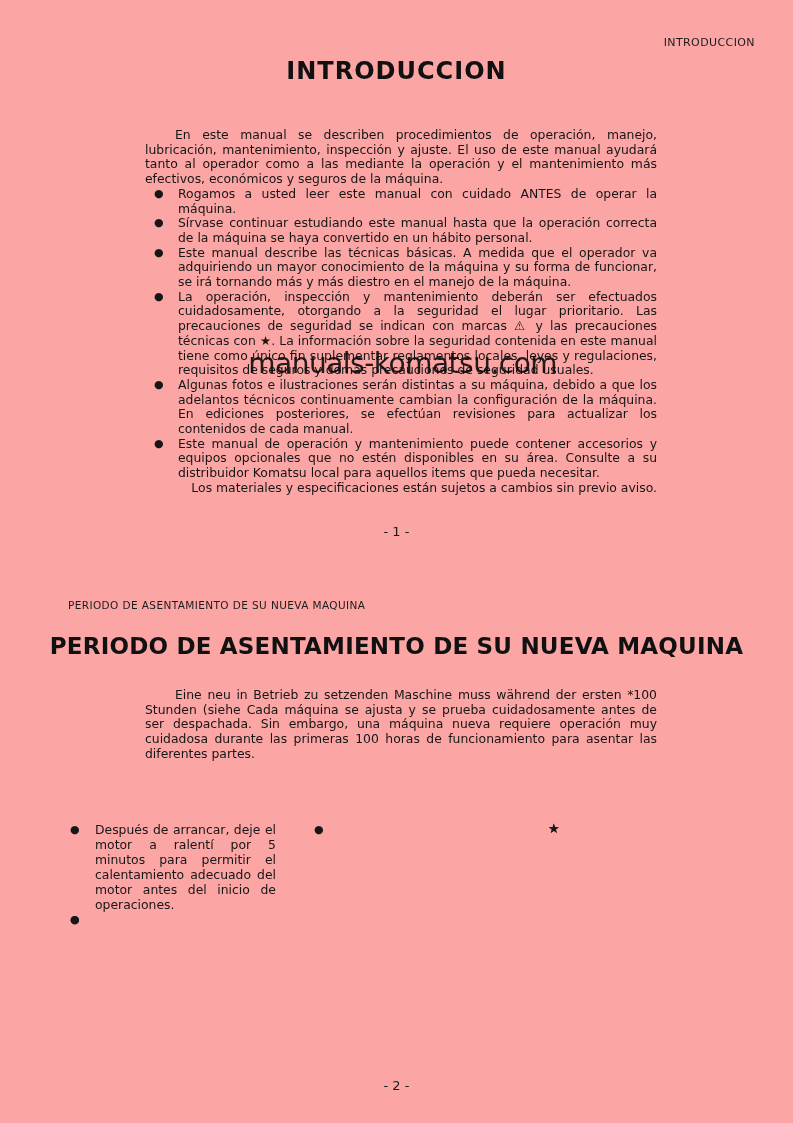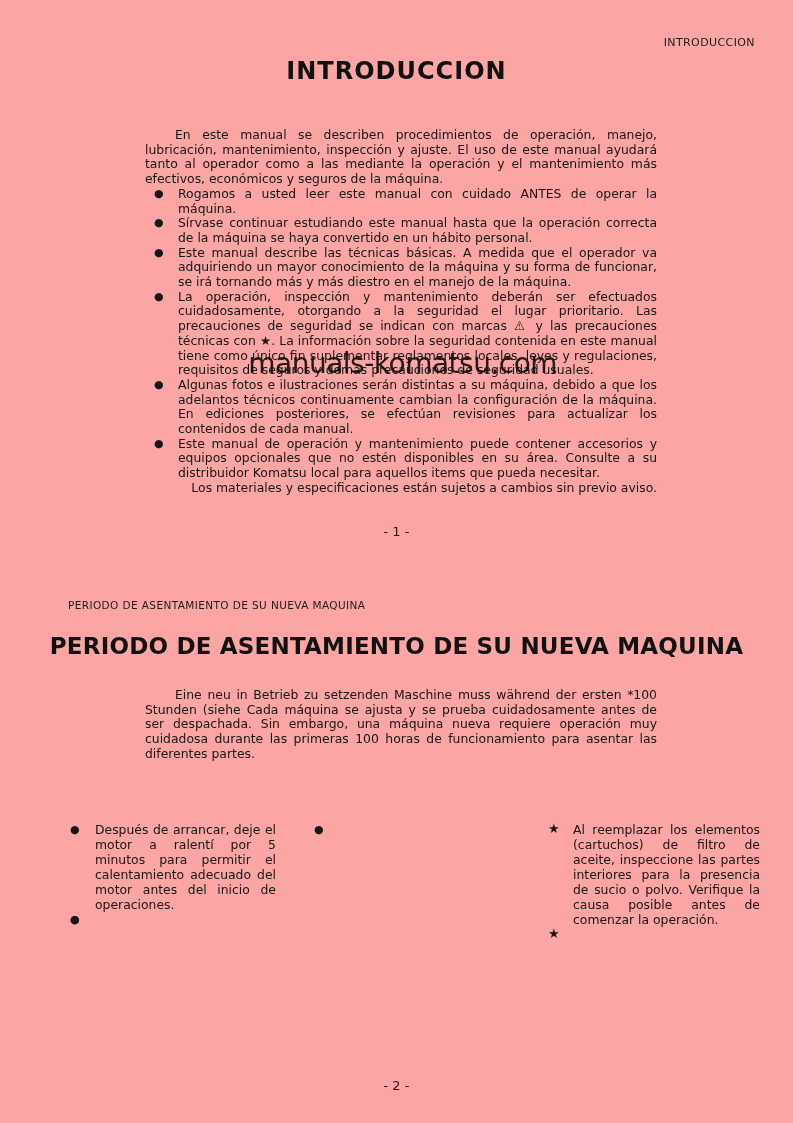--- a/index.html
+++ b/index.html
@@ -121,21 +121,20 @@
       <li>
         <span class="mk">●</span>
       </li>
     </ul>
   </div>
 
   <div class="tip-col c3">
     <ul>
       <li>
         <span class="mk star">★</span>
-        <span>Al reemplazar los elementos (cartuchos) de filtro de aceite, inspeccione las partes interiores para la presencia de sucio o polvo. Verifique la causa posible antes de comenzar la operación.</span>
       </li>
       <li>
         <span class="mk star">★</span>
       </li>
     </ul>
   </div>
 
   <div class="pageno pn2">- 2 -</div>
 
 </div>

